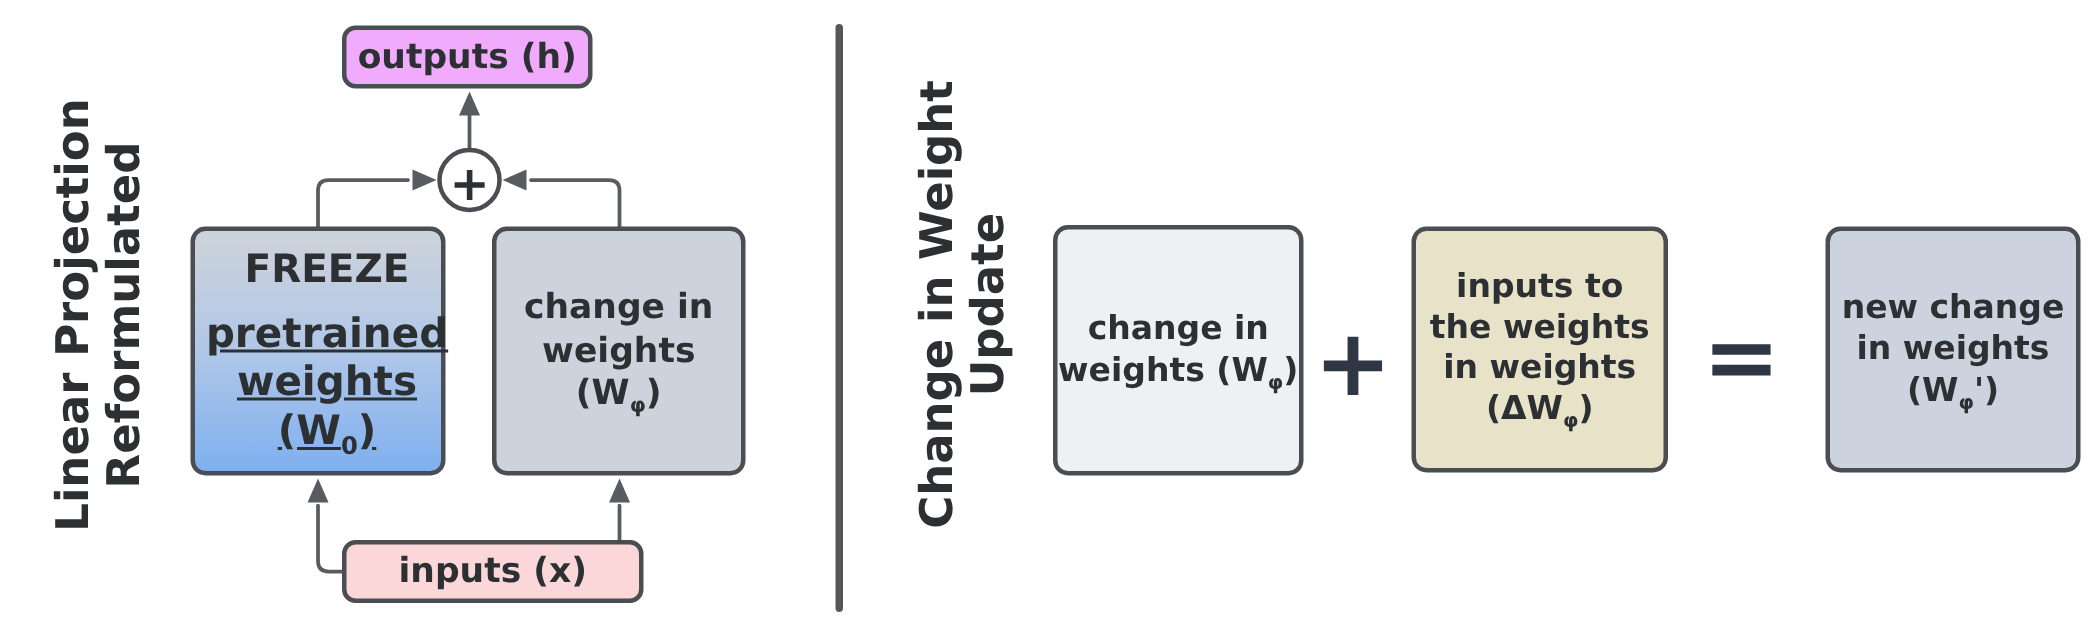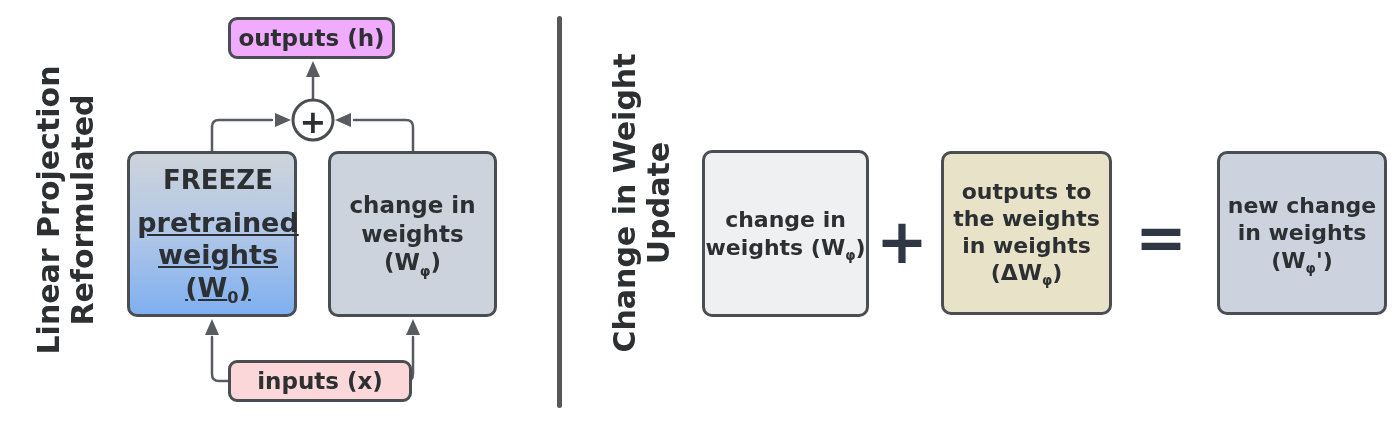--- a/index.html
+++ b/index.html
@@ -35,21 +35,21 @@
     align-items: center;
     justify-content: center;
     text-align: center;
     font-weight: bold;
     line-height: 1.25;
   }
   .pill { border-radius: 9px; font-size: 23px; }
   .bigbox { border-radius: 10px; font-size: 23px; }
 
   #outputs-box { left: 228px; top: 17px;  width: 167px; height: 42px; background: #f0abfc; }
-  #inputs-box  { left: 228px; top: 360px; width: 184px; height: 42px; background: #fbd7d9; }
+  #inputs-box  { left: 228px; top: 360px; width: 201px; height: 42px; background: #fbd7d9; }
 
   #freeze-box {
     left: 127px; top: 151px; width: 170px; height: 166px;
     background: linear-gradient(180deg, #ced3da 0%, #b0c7e8 50%, #7fb0f0 100%);
     justify-content: flex-start;
     padding: 10px 4px 10px 16px;
   }
   #freeze-box .freeze-title { font-size: 26px; }
   #freeze-box .freeze-bottom { margin-top: auto; font-size: 27px; line-height: 1.2; text-decoration: underline; }
 
@@ -150,21 +150,21 @@
   <div class="node bigbox" id="r-box1">
     <div>change in</div>
     <div>
       <span>weights (W</span><sub>φ</sub><span>)</span>
     </div>
   </div>
 
   <div class="operator" id="plus-operator">+</div>
 
   <div class="node bigbox" id="r-box2">
-    <div>outputs to</div>
+    <div>inputs to</div>
     <div>the weights</div>
     <div>in weights</div>
     <div>
       <span>(ΔW</span><sub>φ</sub><span>)</span>
     </div>
   </div>
 
   <div class="operator" id="equals-operator">=</div>
 
   <div class="node bigbox" id="r-box3">

